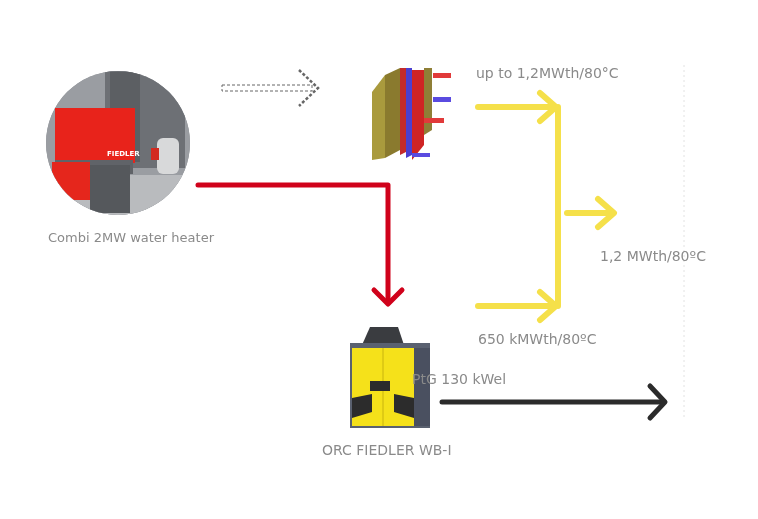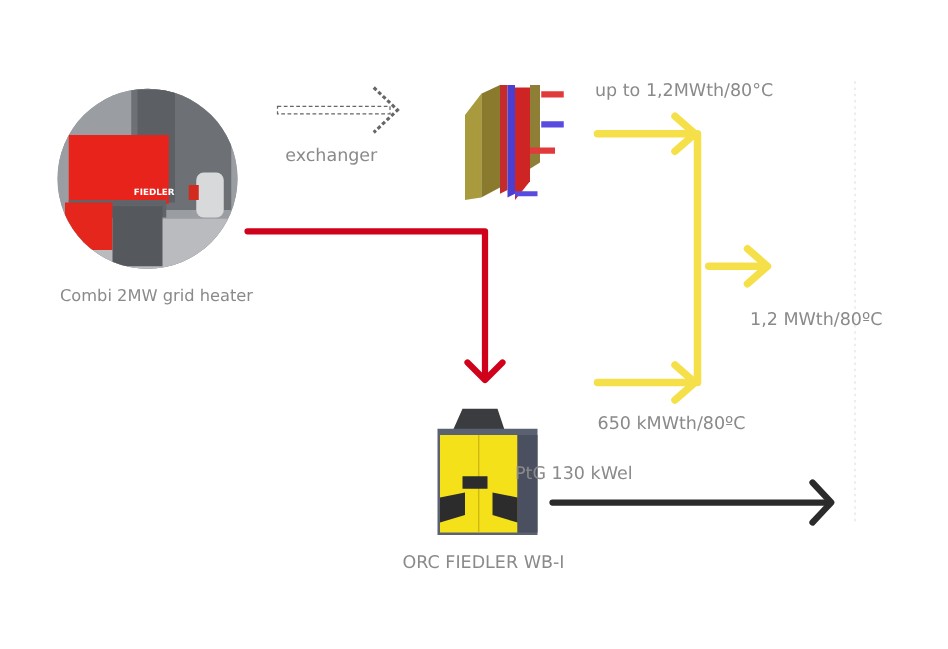--- a/index.html
+++ b/index.html
@@ -80,23 +80,22 @@
   </g>
 
   <g stroke="#2b2b2b" stroke-width="5" fill="none" stroke-linecap="round" stroke-linejoin="round">
     <path d="M442 402 L662 402"></path>
     <path d="M650 386 L665 402 L650 418"></path>
   </g>
 
   <line x1="684" y1="65" x2="684" y2="420" stroke="#e2e2e2" stroke-width="1" stroke-dasharray="2,3"></line>
 </svg>
 
-<div class="label" style="left:48px; top:230px; font-size:13px;">Combi 2MW grid heater</div>
+<div class="label" style="left:48px; top:230px; font-size:13px;">Combi 2MW water heater</div>
 
 <div class="label center" style="left:205px; top:118px; width:120px;">
-  <div>exchanger</div>
 </div>
 
 <div class="label" style="left:476px; top:66px;">up to 1,2MWth/80°C</div>
 <div class="label" style="left:600px; top:249px;">1,2 MWth/80ºC</div>
 <div class="label" style="left:478px; top:332px;">650 kMWth/80ºC</div>
 <div class="label" style="left:412px; top:372px;">PtG 130 kWel</div>
 <div class="label" style="left:322px; top:443px;">ORC FIEDLER WB-I</div>
 
 </body></html>

